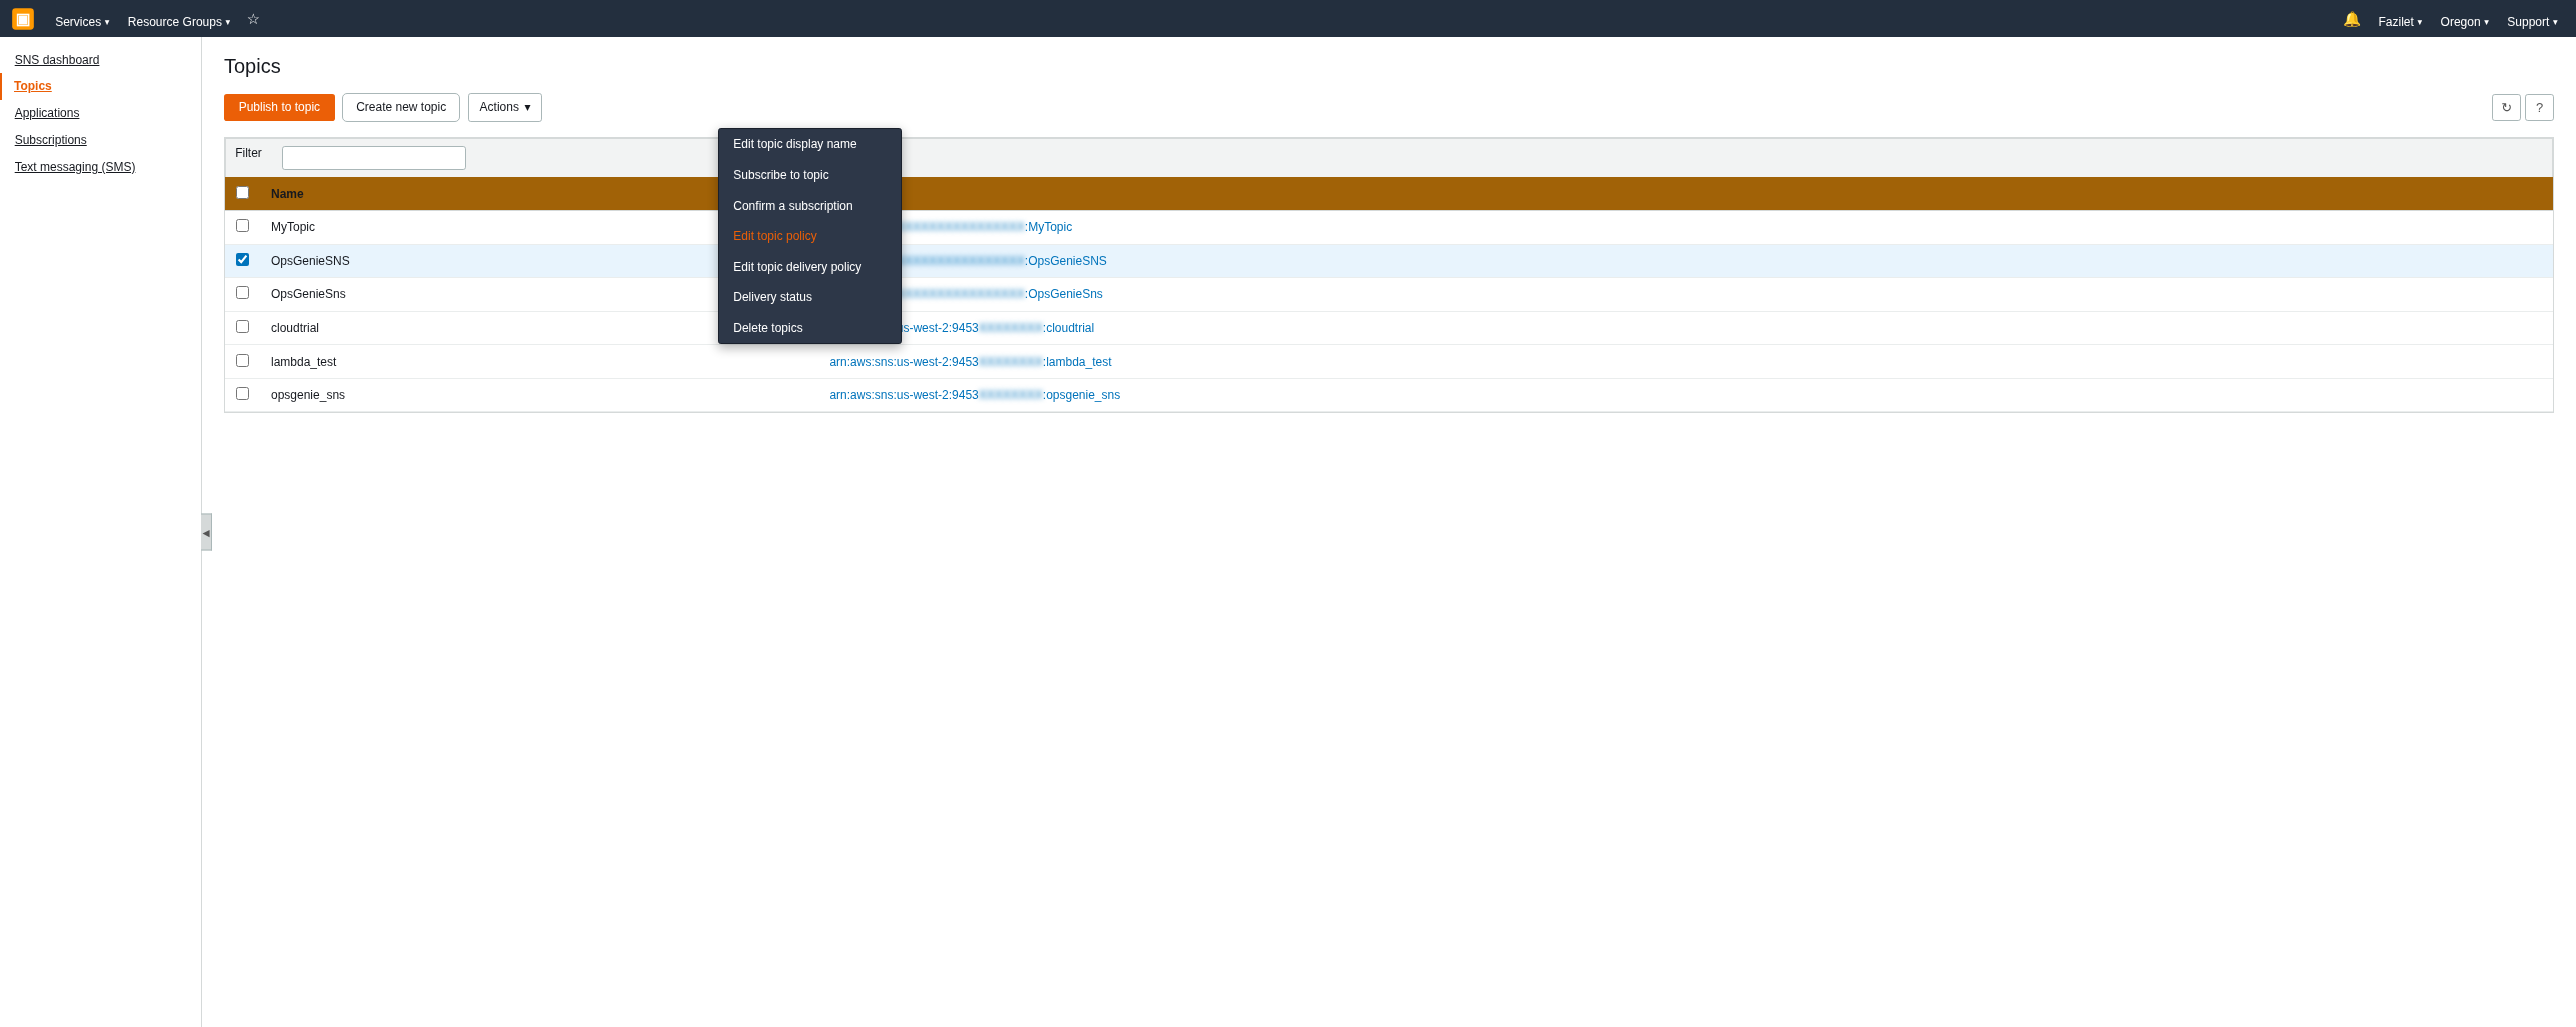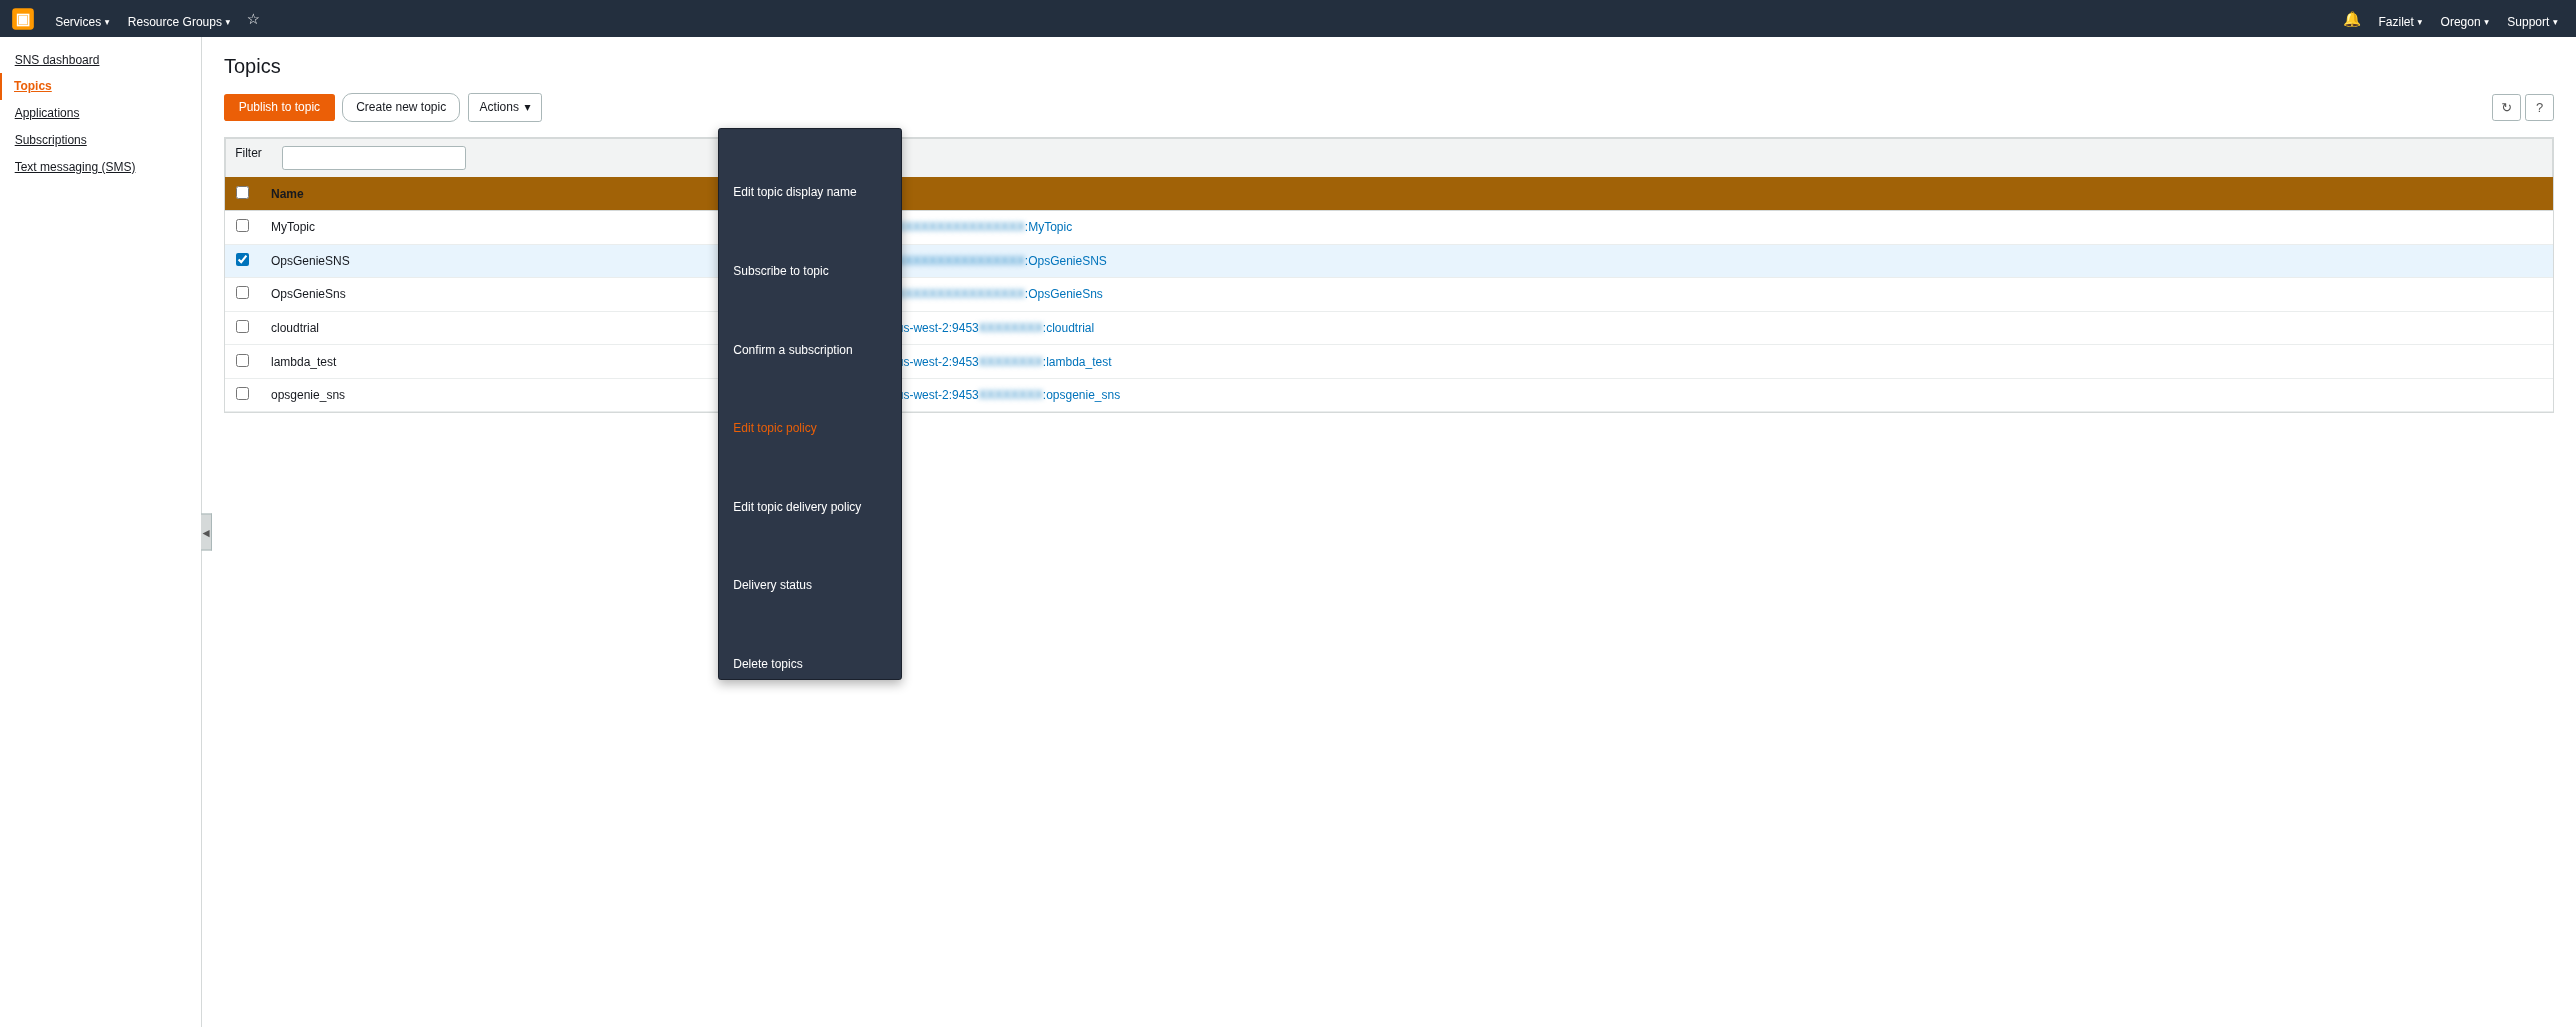--- a/index.html
+++ b/index.html
@@ -118,21 +118,21 @@
       cursor: pointer;
       font-weight: 500;
       text-align: right;
     }
     .btn-secondary {
       background: #fff;
       color: #16191f;
       border: 0.9px solid #aab7b8;
       padding: 6.4px 13px;
       font-size: 12px;
-      border-radius: 10px;
+      border-radius: 5px;
       cursor: pointer;
     }
     .btn-dropdown {
       background: #fff;
       color: #16191f;
       border: 0.9px solid #aab7b8;
       padding: 6.4px 11px;
       font-size: 12px;
       border-radius: 2.8px;
       cursor: pointer;
@@ -171,21 +171,20 @@
       z-index: 200;
       min-width: 184px;
       box-shadow: 0 3.7px 11px rgba(0,0,0,0.3);
     }
     .dropdown-item {
       padding: 8.3px 14.7px;
       color: #fff;
       cursor: pointer;
       font-size: 12px;
       white-space: nowrap;
-      margin-top: 48px;
     }
     .dropdown-item.active-item { color: #eb5f07; }
 
     
     .filter-row {
       display: flex;
       align-items: flex-start;
       padding: 7.4px 9.2px;
       background: #f2f3f3;
       border: 0.9px solid #d5d9d9;

